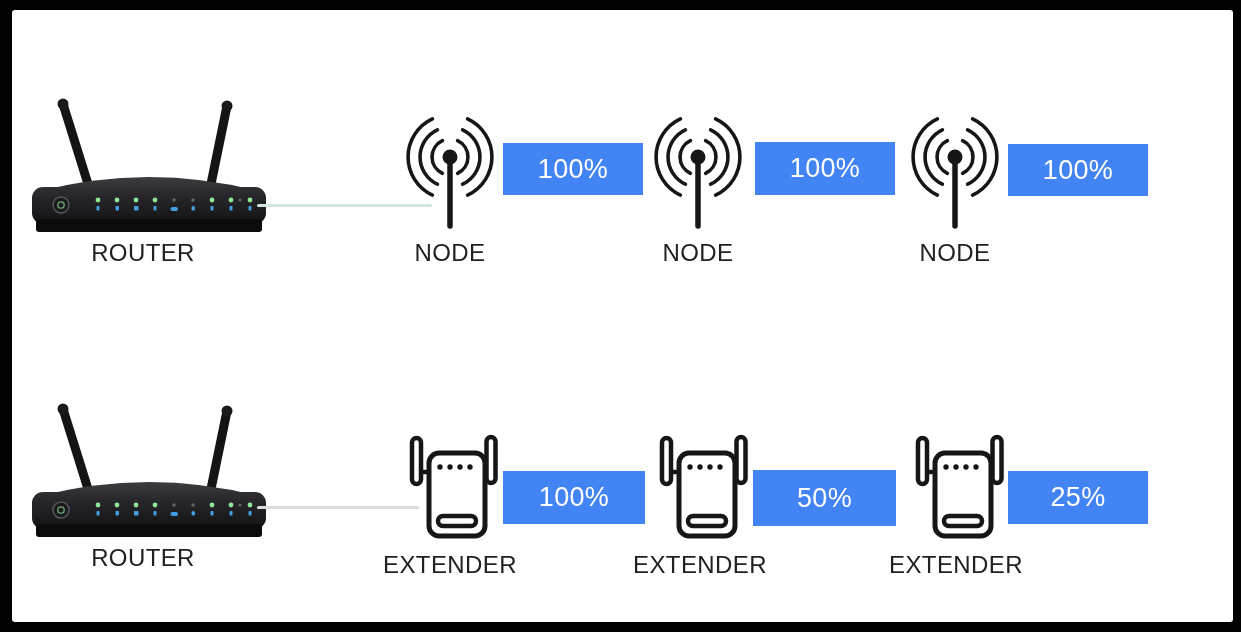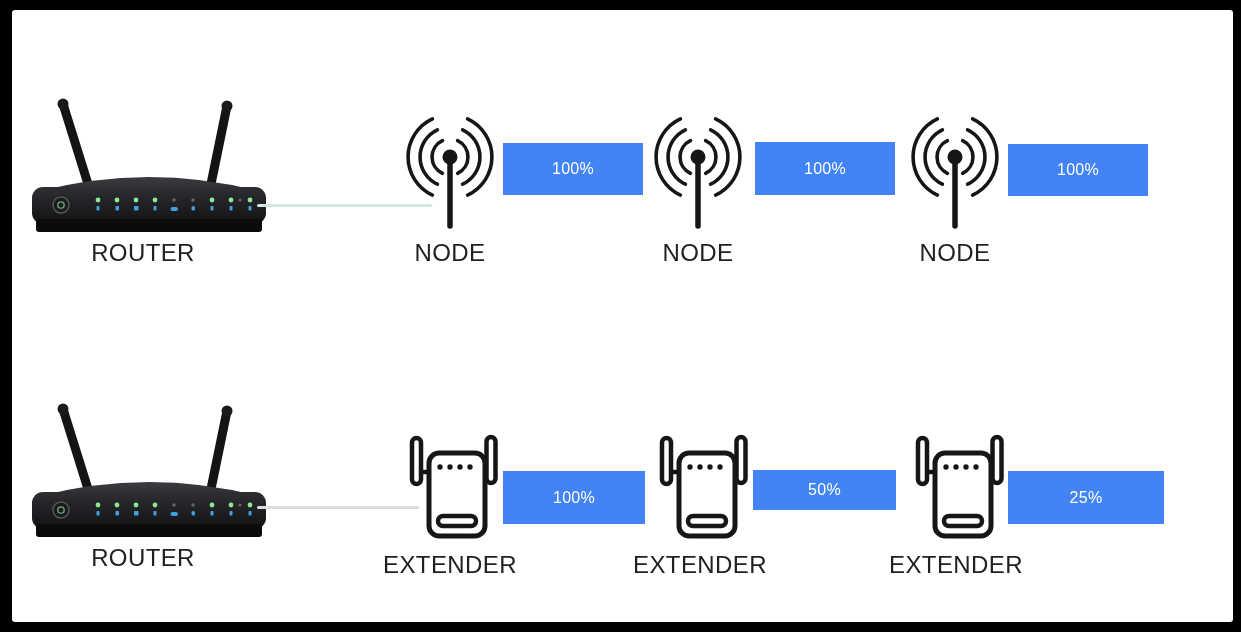--- a/index.html
+++ b/index.html
@@ -9,21 +9,21 @@
   *{margin:0;padding:0;box-sizing:border-box;}
   html,body{width:1241px;height:632px;overflow:hidden;background:var(--frame);
     font-family:"Liberation Sans", sans-serif;}
   .stage{position:relative;width:1241px;height:632px;background:var(--frame);}
   .canvas{position:absolute;left:12px;top:10px;right:8px;bottom:10px;
     background:var(--canvas);border-radius:3px;}
   .device-label{position:absolute;color:var(--label);font-size:24px;letter-spacing:.4px;
     text-align:center;white-space:nowrap;}
   .signal-bar{position:absolute;background:var(--bar);display:flex;align-items:center;
     justify-content:center;}
-  .signal-bar span{color:var(--bar-text);font-size:16px;letter-spacing:.3px;text-align:center;}
+  .signal-bar span{color:var(--bar-text);font-size:27px;letter-spacing:.3px;text-align:center;}
   .connector{position:absolute;height:3px;border-radius:2px;}
   .connector.top{background:var(--connector-top);}
   .connector.bottom{background:var(--connector-bottom);}
   svg.icon{position:absolute;display:block;}
 </style>
 </head>
 <body>
 
 <svg width="0" height="0" style="position:absolute" aria-hidden="true">
   <defs>
@@ -147,24 +147,24 @@
     </svg>
   <div class="device-label" style="left:370px;top:551px;width:160px">EXTENDER</div>
   <div class="signal-bar" style="left:503px;top:471px;width:142px;height:53px">
     <span>100%</span>
   </div>
 
   <svg class="icon" style="left:652px;top:430px" width="96" height="118">
       <use href="#sym-extender"></use>
     </svg>
   <div class="device-label" style="left:620px;top:551px;width:160px">EXTENDER</div>
-  <div class="signal-bar" style="left:753px;top:470px;width:143px;height:40px">
+  <div class="signal-bar" style="left:753px;top:470px;width:143px;height:56px">
     <span>50%</span>
   </div>
 
   <svg class="icon" style="left:908px;top:430px" width="96" height="118">
       <use href="#sym-extender"></use>
     </svg>
   <div class="device-label" style="left:876px;top:551px;width:160px">EXTENDER</div>
-  <div class="signal-bar" style="left:1008px;top:471px;width:156px;height:53px">
+  <div class="signal-bar" style="left:1008px;top:471px;width:140px;height:53px">
     <span>25%</span>
   </div>
 </div>
 
 </body></html>

